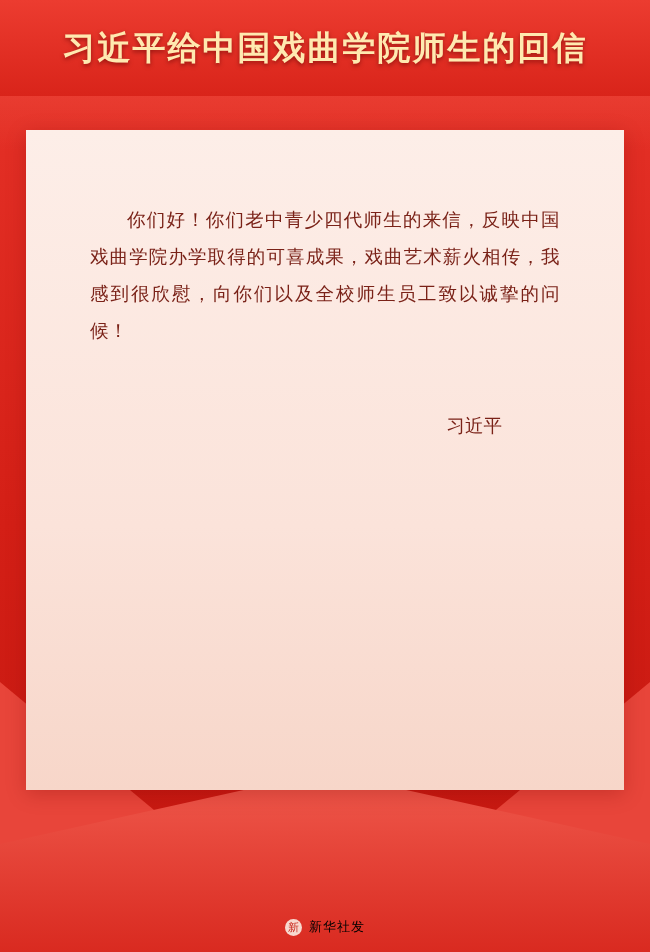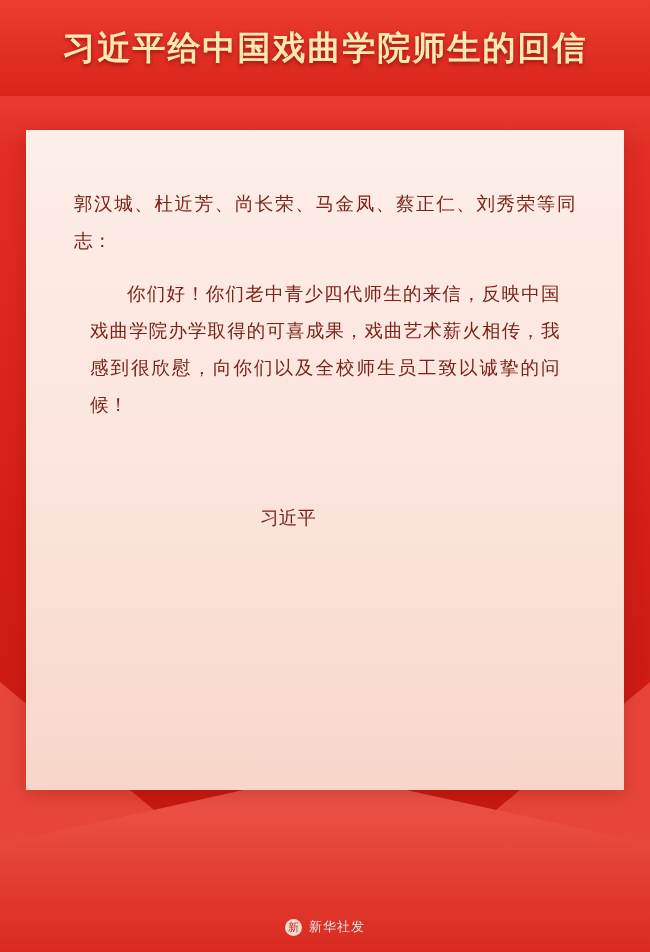--- a/index.html
+++ b/index.html
@@ -101,22 +101,22 @@
     text-align: justify;
   }
   .salutation {
     margin: 0 0 6px 0;
   }
   .para {
     margin: 16px;
     text-indent: 2em;
   }
   .sign-block {
-    margin-top: 76px;
-    text-align: center;
+    margin-top: 58px;
+    text-align: right;
     padding-right: 74px;
     color: #7a2218;
     font-size: 18.5px;
     line-height: 2.0;
   }
   .sign-name {
     display: block;
   }
   .sign-date {
     display: block;
@@ -141,21 +141,21 @@
     background: #f7d9cf;
     display: flex;
     align-items: center;
     justify-content: center;
     font-size: 11px;
     color: #c8241a;
     font-family: "Liberation Sans", sans-serif;
     line-height: 1;
   }
   .footer-text {
-    color: #e5e5e5;
+    color: #000000;
     font-size: 13px;
     font-family: "Liberation Sans", sans-serif;
     letter-spacing: 1px;
   }
 </style>
 </head>
 <body>
 
 <div class="page">
 
@@ -164,21 +164,20 @@
   <div class="envelope-left"></div>
   <div class="envelope-right"></div>
   <div class="envelope-flap"></div>
 
   <div class="title-band">
     <div class="title-text">习近平给中国戏曲学院师生的回信</div>
   </div>
 
   <div class="letter">
     <div class="letter-body">
-      <p class="salutation">郭汉城、杜近芳、尚长荣、马金凤、蔡正仁、刘秀荣等同志：</p>
       <p class="para">你们好！你们老中青少四代师生的来信，反映中国戏曲学院办学取得的可喜成果，戏曲艺术薪火相传，我感到很欣慰，向你们以及全校师生员工致以诚挚的问候！</p>
     </div>
     <div class="sign-block">
       <span class="sign-name">习近平</span>
     </div>
   </div>
 
   <div class="footer">
     <span class="xinhua-badge">新</span>
     <span class="footer-text">新华社发</span>

